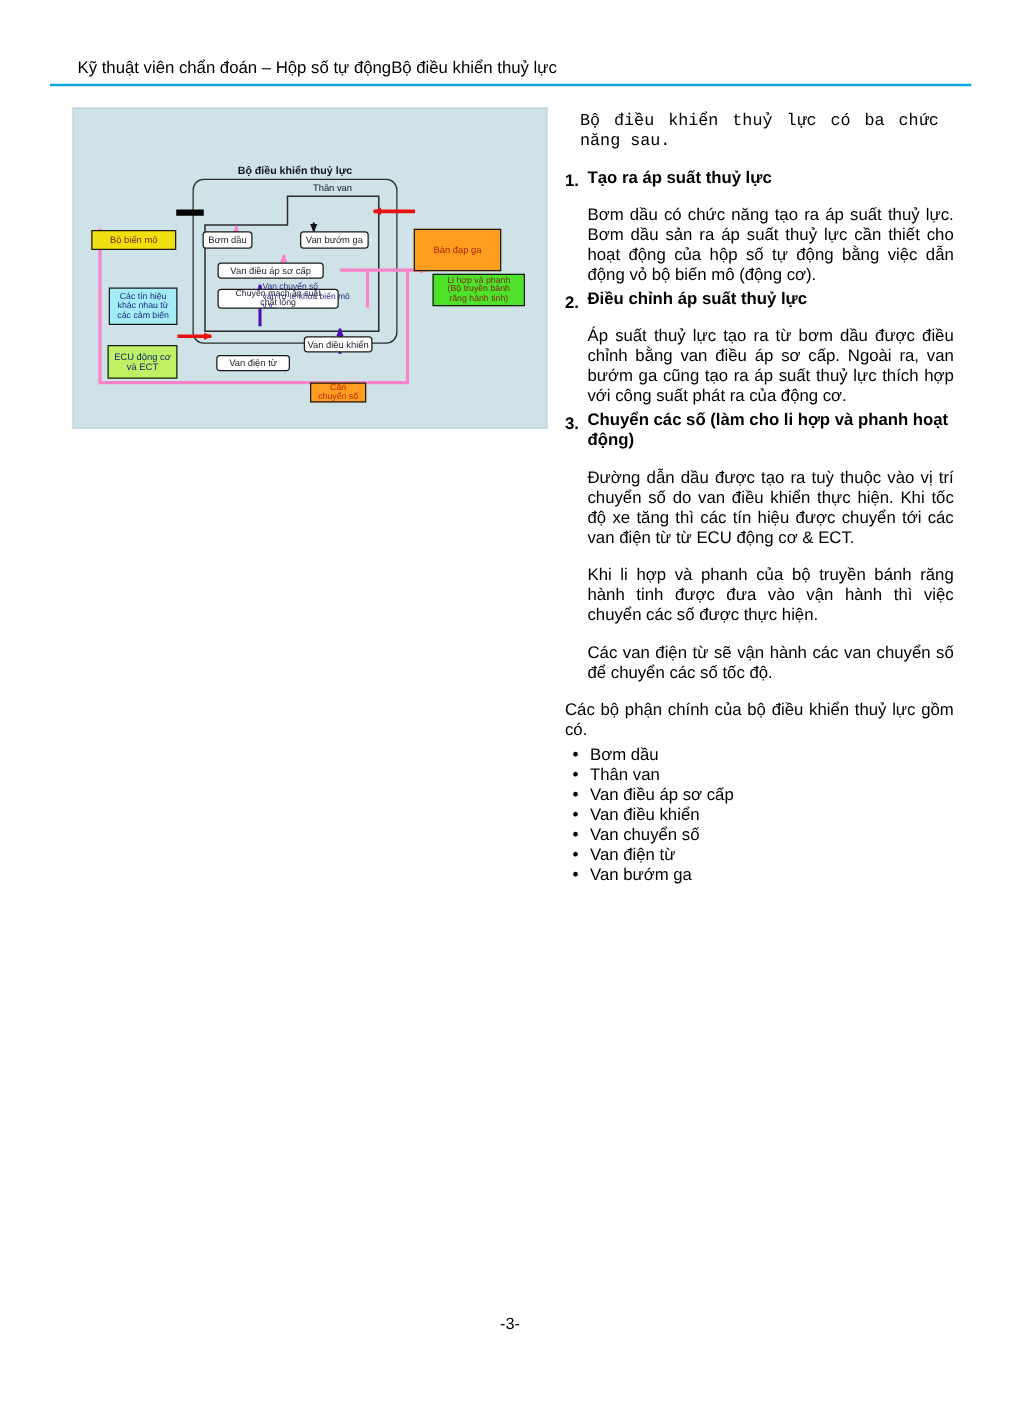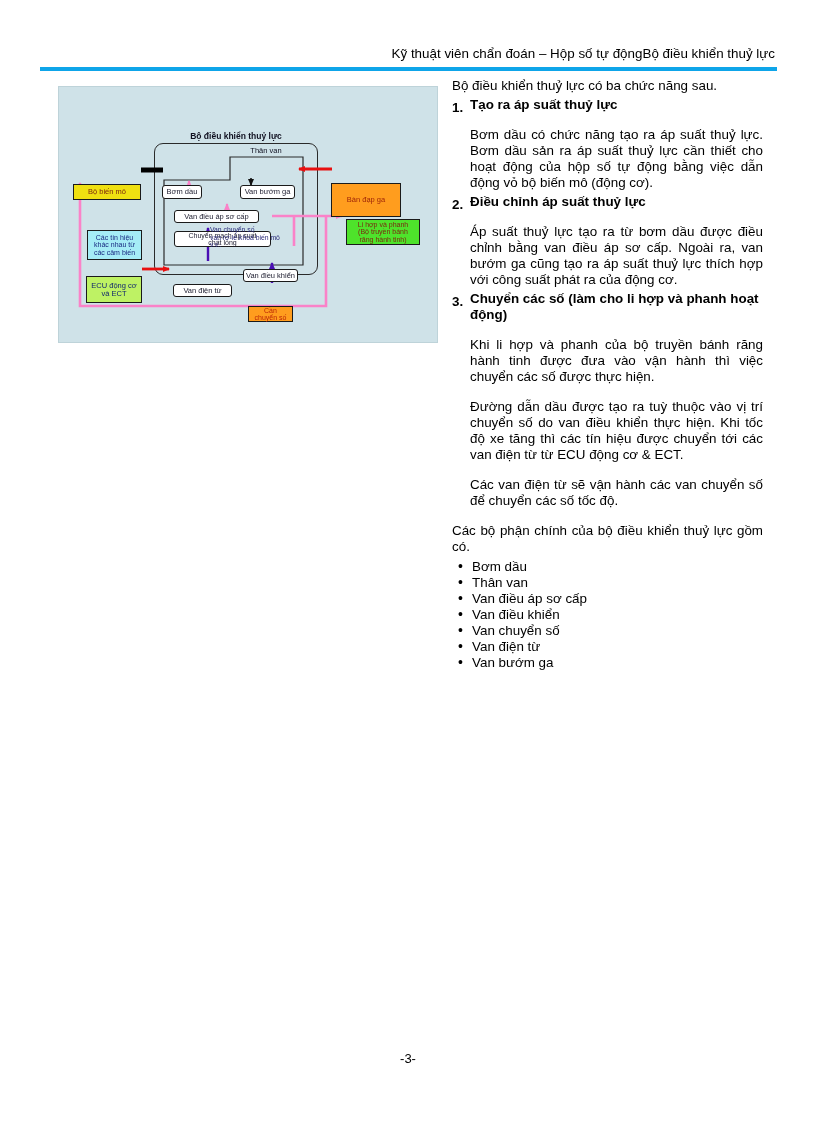--- a/index.html
+++ b/index.html
@@ -4,22 +4,22 @@
 <style>
   html,body{margin:0;padding:0;}
   body{
     width:816px;height:1123px;position:relative;background:#ffffff;
     font-family:"Liberation Sans","DejaVu Sans",sans-serif;color:#000;
     overflow:hidden;
   }
   
   .header{
     position:absolute;left:40px;top:46px;width:737px;height:21px;
-    display:flex;justify-content:flex-end;align-items:flex-start;
-    font-size:13.4px;border-bottom:4px solid #0ea5e9;
+    display:flex;justify-content:flex-start;align-items:flex-start;
+    font-size:13.4px;border-bottom:2px solid #0ea5e9;
   }
   .header .hl{padding-left:22px;}
   .header .hr{padding-right:2px;}
   
   .panel{
     position:absolute;left:58px;top:86px;width:380px;height:257px;
     background:#cfe2e8;border:1px solid #bed3d9;box-sizing:border-box;
   }
   .panel *{box-sizing:border-box;}
   .wiring{position:absolute;left:0;top:0;z-index:1;pointer-events:none;}
@@ -56,21 +56,21 @@
   .annotation{
     position:absolute;left:151px;top:139px;width:92px;z-index:2;
     font-size:6.8px;line-height:1.12;color:#2a2a7a;white-space:pre-line;text-align:left;
   }
   
   .content{
     position:absolute;left:452px;top:78px;width:311px;
     font-size:13.4px;line-height:16px;text-align:justify;
   }
   .content p{margin:14px 0 0;}
-  .content p.intro{margin:0;}
+  .content p.intro{margin:12px;font-family:Liberation Mono, monospace;}
   .sec{position:relative;padding-left:18px;}
   .sec-num{position:absolute;left:0;top:0;font-weight:bold;}
   .sec-num.mt{top:3px;}
   .sec-heading{font-weight:bold;margin-top:3px;text-align:left;}
   .content .closing{text-align:justify;}
   .bullets{list-style:none;margin:4px 0 0;padding:0;}
   .bullets li{position:relative;padding-left:20px;line-height:16px;text-align:left;}
   .bullets li::before{content:"\2022";position:absolute;left:6px;top:-1px;font-size:14px;}
   .page-indicator{text-align:right;margin-top:2px;}
   
@@ -170,22 +170,22 @@
 
   <div class="sec">
     <span class="sec-num mt">2.</span>
     <div class="sec-heading">Điều chỉnh áp suất thuỷ lực</div>
     <p>Áp suất thuỷ lực tạo ra từ bơm dầu được điều chỉnh bằng van điều áp sơ cấp. Ngoài ra, van bướm ga cũng tạo ra áp suất thuỷ lực thích hợp với công suất phát ra của động cơ.</p>
   </div>
 
   <div class="sec">
     <span class="sec-num mt">3.</span>
     <div class="sec-heading">Chuyển các số (làm cho li hợp và phanh hoạt động)</div>
+    <p>Đường dẫn dầu được tạo ra tuỳ thuộc vào vị trí chuyển số do van điều khiển thực hiện. Khi tốc độ xe tăng thì các tín hiệu được chuyển tới các van điện từ từ ECU động cơ &amp; ECT.</p>
     <p>Khi li hợp và phanh của bộ truyền bánh răng hành tinh được đưa vào vận hành thì việc chuyển các số được thực hiện.</p>
-    <p>Đường dẫn dầu được tạo ra tuỳ thuộc vào vị trí chuyển số do van điều khiển thực hiện. Khi tốc độ xe tăng thì các tín hiệu được chuyển tới các van điện từ từ ECU động cơ &amp; ECT.</p>
     <p>Các van điện từ sẽ vận hành các van chuyển số để chuyển các số tốc độ.</p>
   </div>
 
   <p class="closing">Các bộ phận chính của bộ điều khiển thuỷ lực gồm có.</p>
 
   <ul class="bullets">
     <li>Bơm dầu</li>
     <li>Thân van</li>
     <li>Van điều áp sơ cấp</li>
     <li>Van điều khiển</li>

